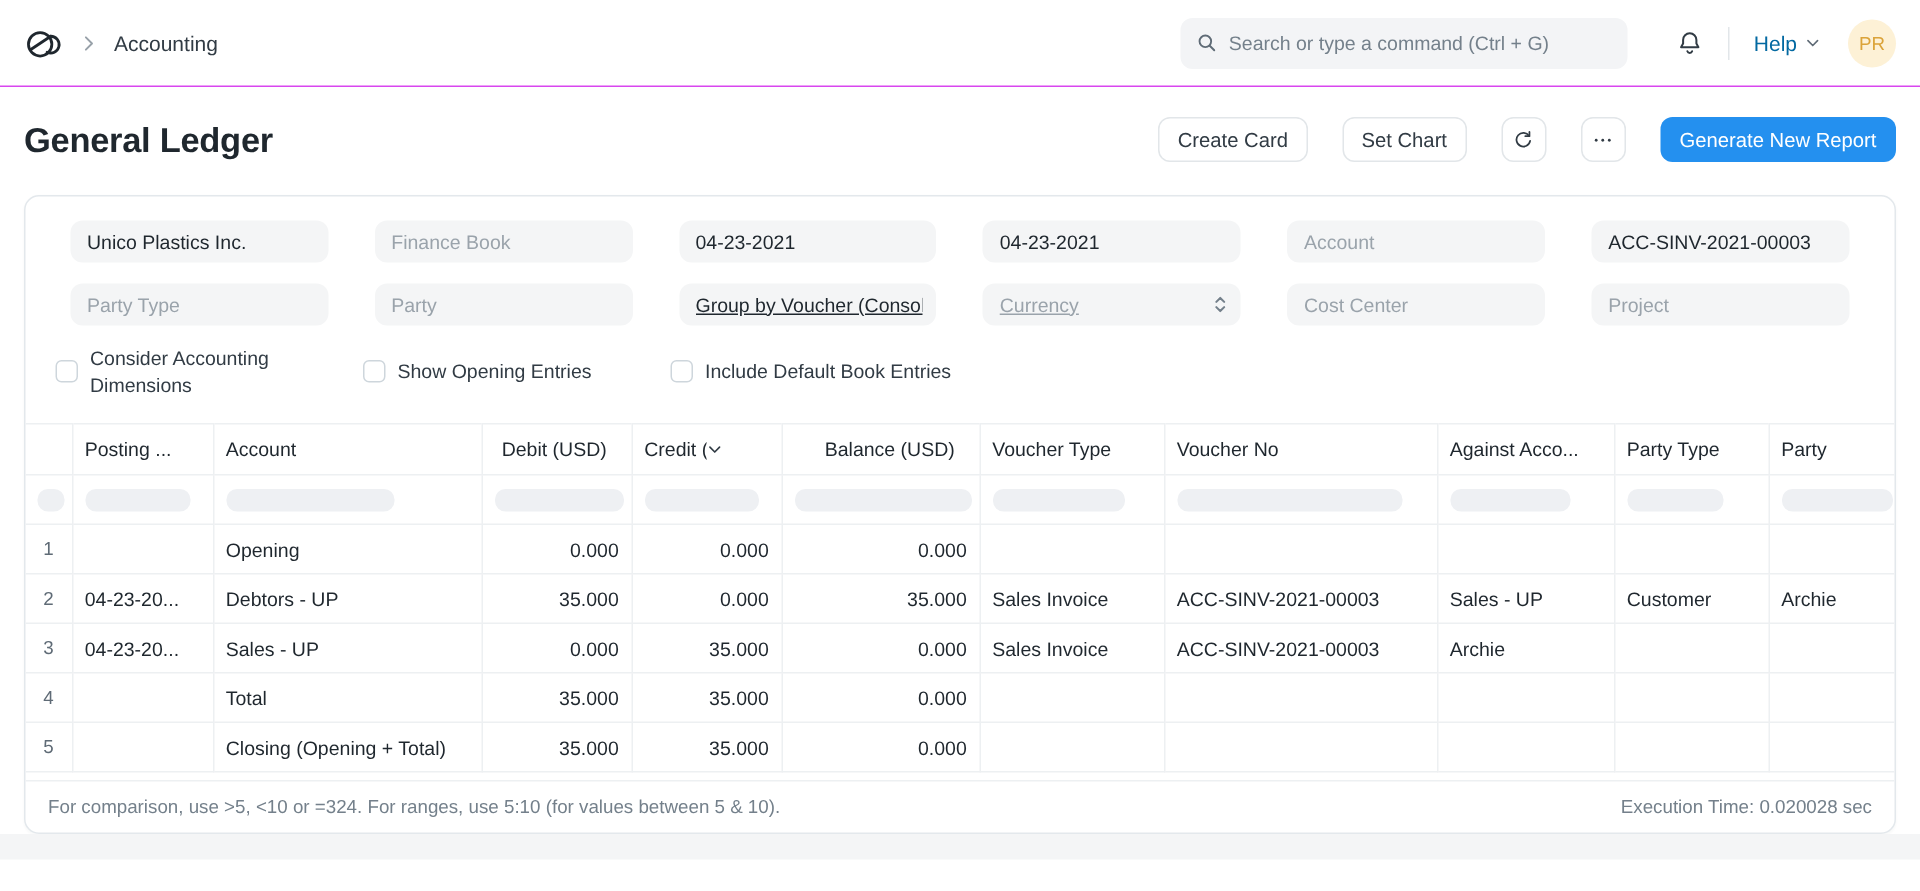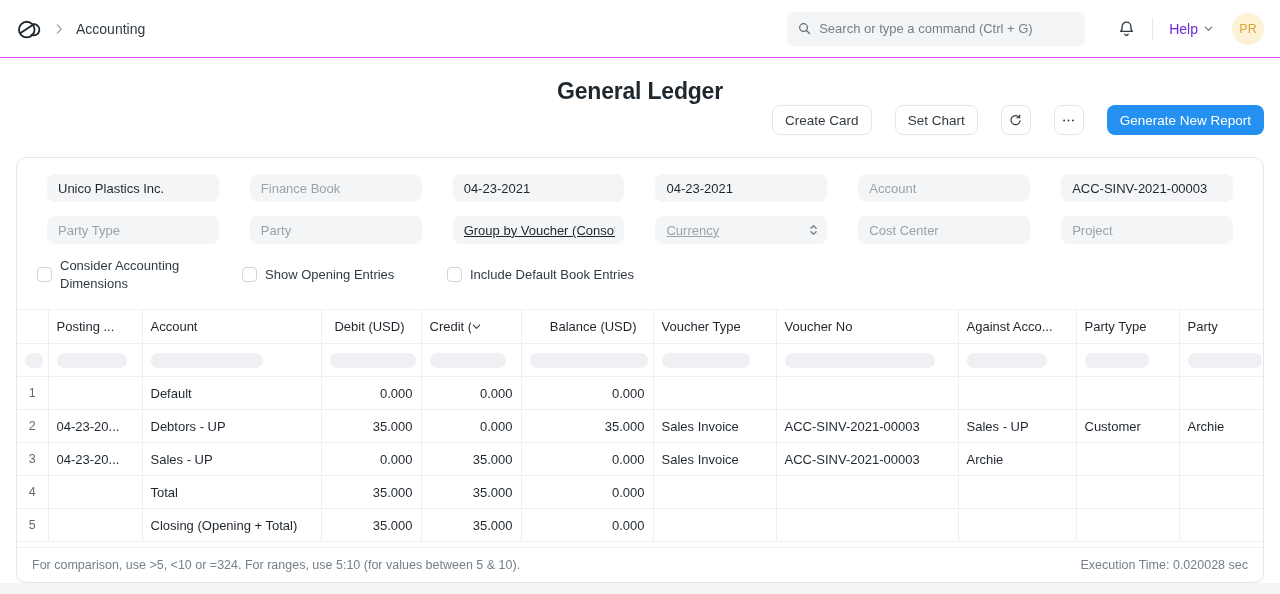--- a/index.html
+++ b/index.html
@@ -15,28 +15,28 @@
   .crumb { font-size:14px; color:#313b44; cursor:pointer; }
   .nav-right { margin-left:auto; display:flex; align-items:center; }
   .searchbar { width:298px; height:34px; background:#f3f4f6; border-radius:8px;
     display:flex; align-items:center; padding:0 10px; gap:7px; }
   .searchbar input { border:none; outline:none; background:transparent; flex:1;
     font:13px "Liberation Sans",sans-serif; color:#313b44; }
   .searchbar input::placeholder { color:#74808b; }
   .icon-plain { background:none; border:none; display:flex; align-items:center; cursor:pointer; }
   .bell-wrap { margin-left:32px; }
   .nav-divider { width:1px; height:22px; background:#e2e6e9; margin:0 16px; }
-  .help { display:flex; align-items:center; gap:5px; font-size:14px; color:#6d28d9;
+  .help { display:flex; align-items:center; gap:5px; font-size:14px; color:#0369a1;
     background:none; border:none; cursor:pointer; }
   .avatar { width:32px; height:32px; border-radius:50%; margin-left:18px;
     display:flex; align-items:center; justify-content:center;
     font-size:12.5px; font-weight:400; cursor:pointer; border:none; }
 
   
-  .page-header { display:flex; align-items:center; padding:20px 16px 22px;flex-direction:column; }
+  .page-header { display:flex; align-items:center; padding:20px 16px 22px; }
   .page-title { font-size:23px; font-weight:700; letter-spacing:-0.2px; color:#1f272e; }
   .header-actions { margin-left:auto; display:flex; align-items:center; gap:23px; }
   .btn { height:30px; border-radius:8px; border:1px solid #e2e6e9; background:#fff;
     font:13.5px "Liberation Sans",sans-serif; color:#313b44; padding:0 12px; cursor:pointer;
     display:flex; align-items:center; justify-content:center; }
   .btn-icon { width:30px; padding:0; color:#313b44; }
   .btn-primary { border:none; color:#fff; padding:0 13px; font-weight:500; }
 
   
   .card { margin:0 16px; border:1px solid #e3e8ec; border-radius:10px; background:#fff;
@@ -289,21 +289,21 @@
           </td>
         <td>
             <div class="pill"></div>
           </td>
       </tr>
     </thead>
     <tbody>
       <tr>
         <td class="idx-cell">1</td>
         <td></td>
-        <td>Default</td>
+        <td>Opening</td>
         <td class="num">0.000</td>
         <td class="num">0.000</td>
         <td class="num">0.000</td>
         <td></td>
         <td></td>
         <td></td>
         <td></td>
         <td></td>
       </tr>
       <tr>

